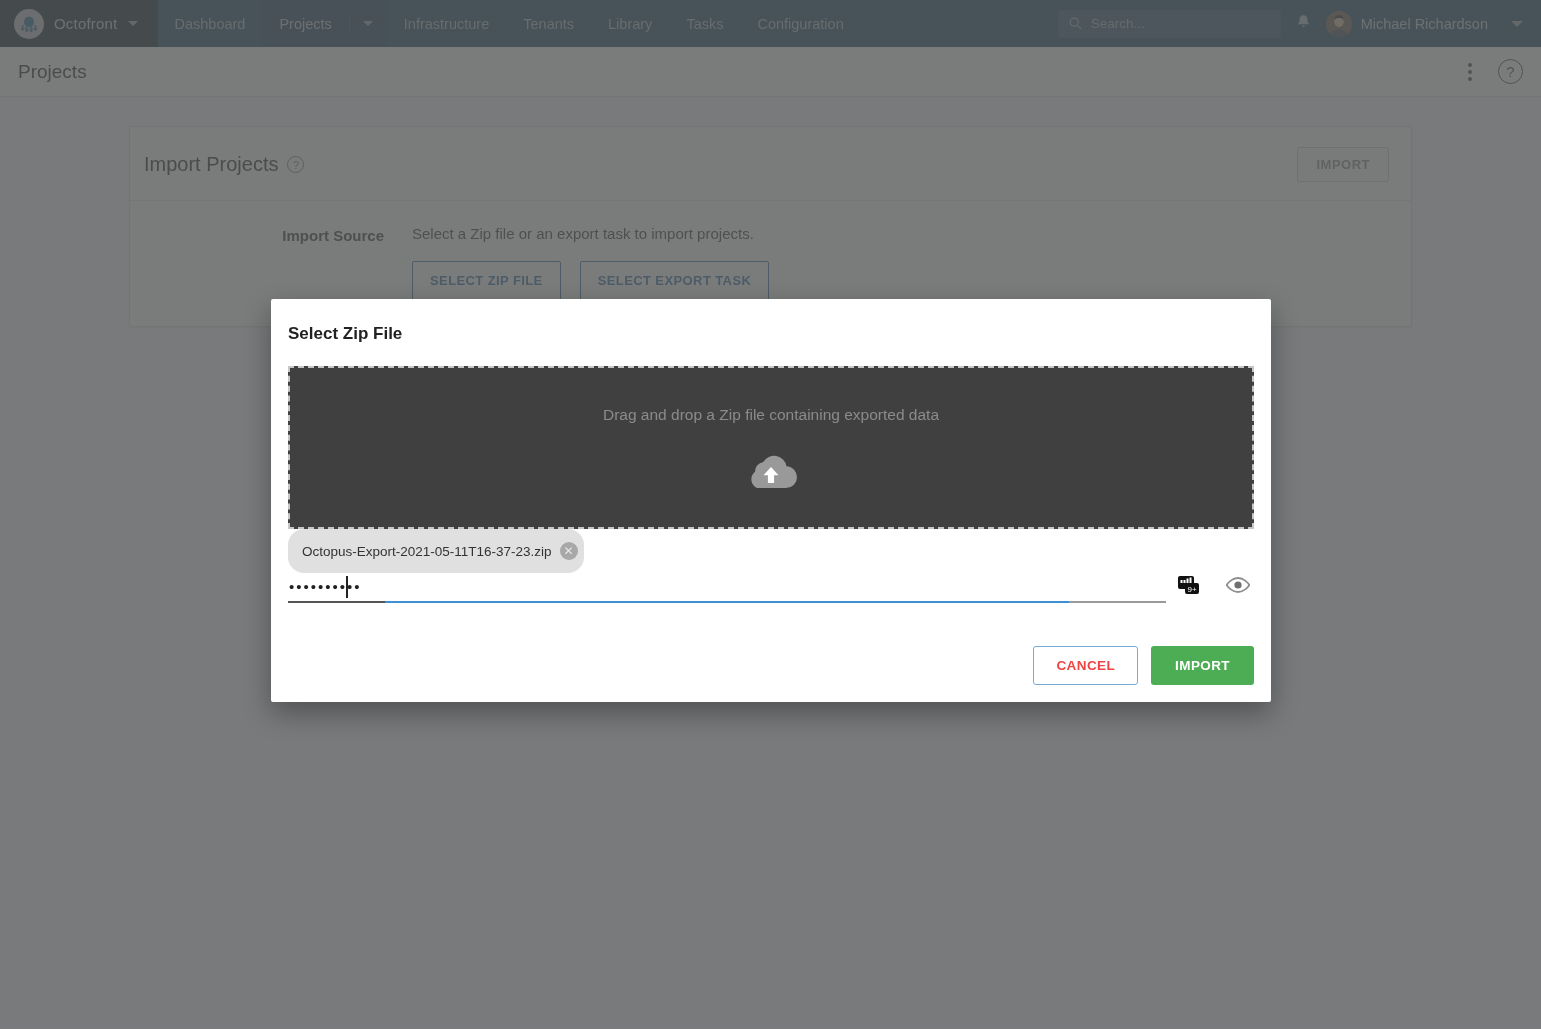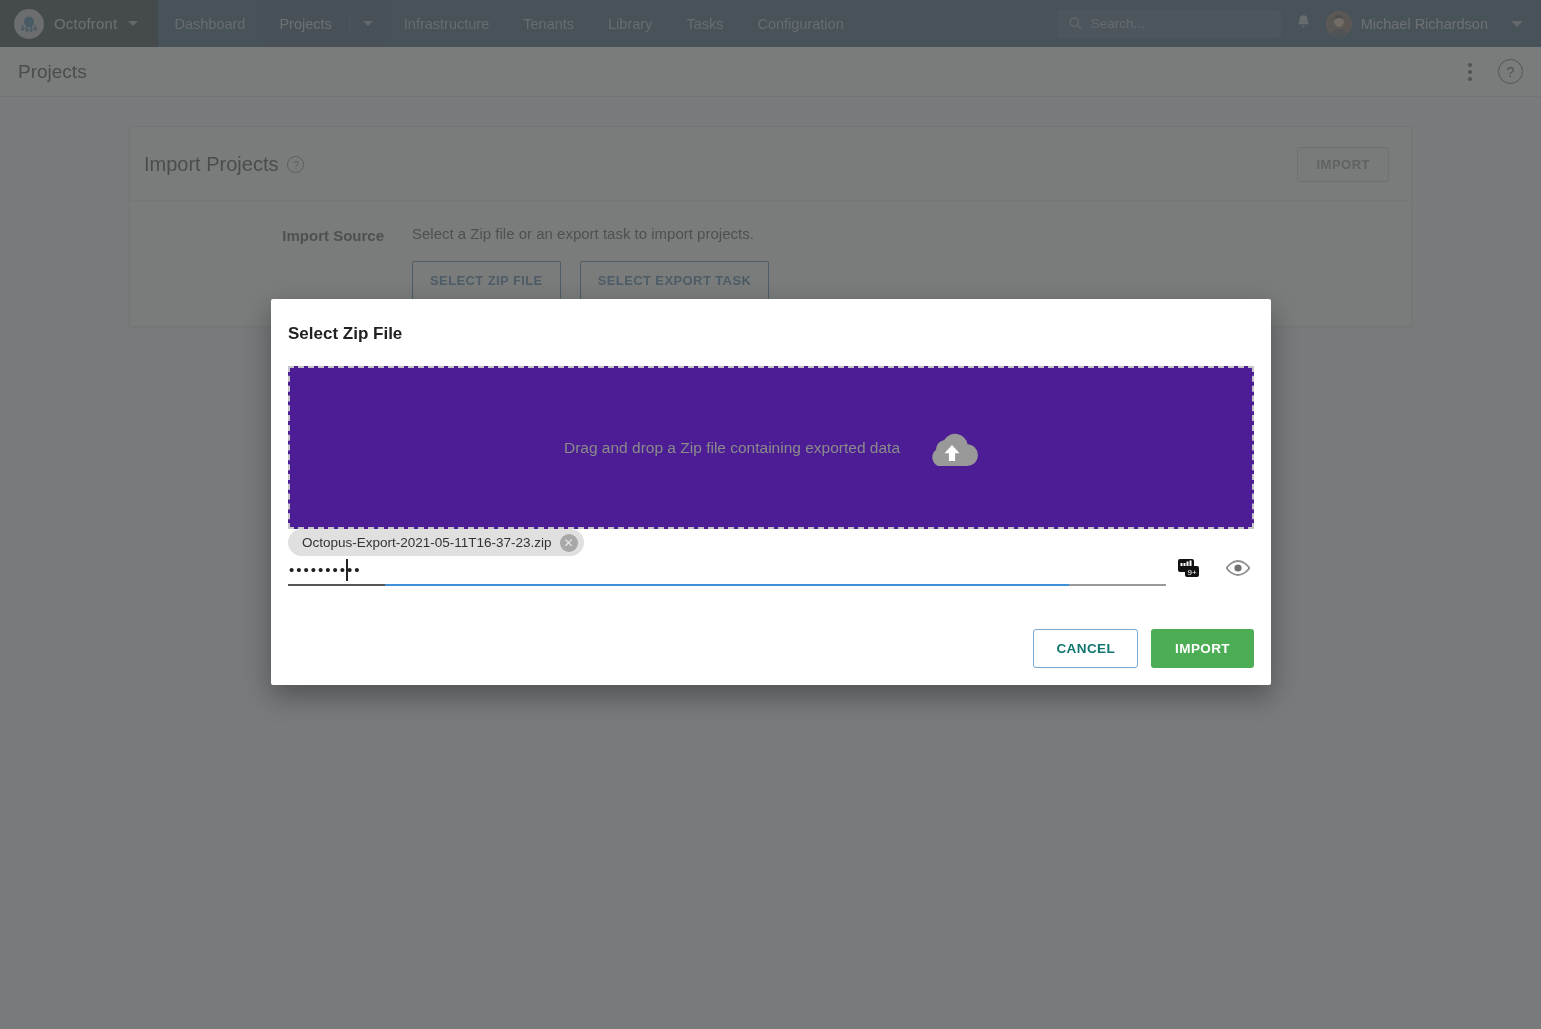--- a/index.html
+++ b/index.html
@@ -125,31 +125,31 @@
 
   
   .modal {
     position: absolute; left: 271px; top: 299px; width: 1000px;
     background: #fff; border-radius: 2px;
     box-shadow: 0 11px 28px rgba(0,0,0,.33);
     padding: 22px 17px 17px 17px;
   }
   .modal-title { font-size: 17px; font-weight: bold; color: #222; margin: 3px 0 22px 0; }
   .dropzone {
-    border: 2px dashed #c6c6c6; background: #4c1d95; height: 163px;
-    display: flex; flex-direction: row; align-items: center;
+    border: 2px dashed #c6c6c6; background: #404040; height: 163px;
+    display: flex; flex-direction: column; align-items: center;
     justify-content: center; gap: 26px; cursor: pointer;
   }
   .dropzone-text { color: #8b8b8b; font-size: 15.5px; }
   .cloud-icon { width: 52px; height: 40px; }
 
   .selected-label { font-size: 15.5px; color: #333; margin: 26px 0 10px 0; }
   .chip {
     display: inline-flex; align-items: center; gap: 8px;
-    background: #e0e0e0; border-radius: 16px; height: 27px;
+    background: #e0e0e0; border-radius: 16px; height: 44px;
     padding: 0 6px 0 14px; font-size: 13.5px; color: #333;
   }
   .chip-x {
     width: 18px; height: 18px; border-radius: 50%; background: #a8a8a8;
     color: #e8e8e8; font-size: 12px; line-height: 1;
     display: flex; align-items: center; justify-content: center; cursor: pointer;
   }
 
   .pw-label { color: #3f8fd8; font-size: 13px; margin: 8px 0 0 1px; }
   .pw-row { display: flex; align-items: flex-end; gap: 0; position: relative; }
@@ -165,21 +165,21 @@
   .pw-caret {
     position: absolute; left: 58px; top: 3px; width: 1.5px; height: 22px; background: #222;
   }
   .pw-mgr {
     width: 22px; height: 20px; margin: 0 0 8px 12px; cursor: pointer; flex: none;
   }
   .pw-eye { margin: 0 4px 6px 26px; cursor: pointer; flex: none; }
 
   .modal-actions { display: flex; justify-content: flex-end; gap: 13px; margin-top: 43px; }
   .btn-cancel {
-    border: 1px solid #7aa9d4; background: #fff; color: #0f766e;
+    border: 1px solid #7aa9d4; background: #fff; color: #ef4444;
     font-size: 13.5px; font-weight: bold; letter-spacing: .4px;
     padding: 11px 22px; border-radius: 3px; cursor: pointer;
   }
   .btn-select {
     border: none; background: #4cad54; color: #fff;
     font-size: 13.5px; font-weight: bold; letter-spacing: .4px;
     padding: 12px 24px; border-radius: 3px; cursor: pointer;
   }
 </style>
 </head>

